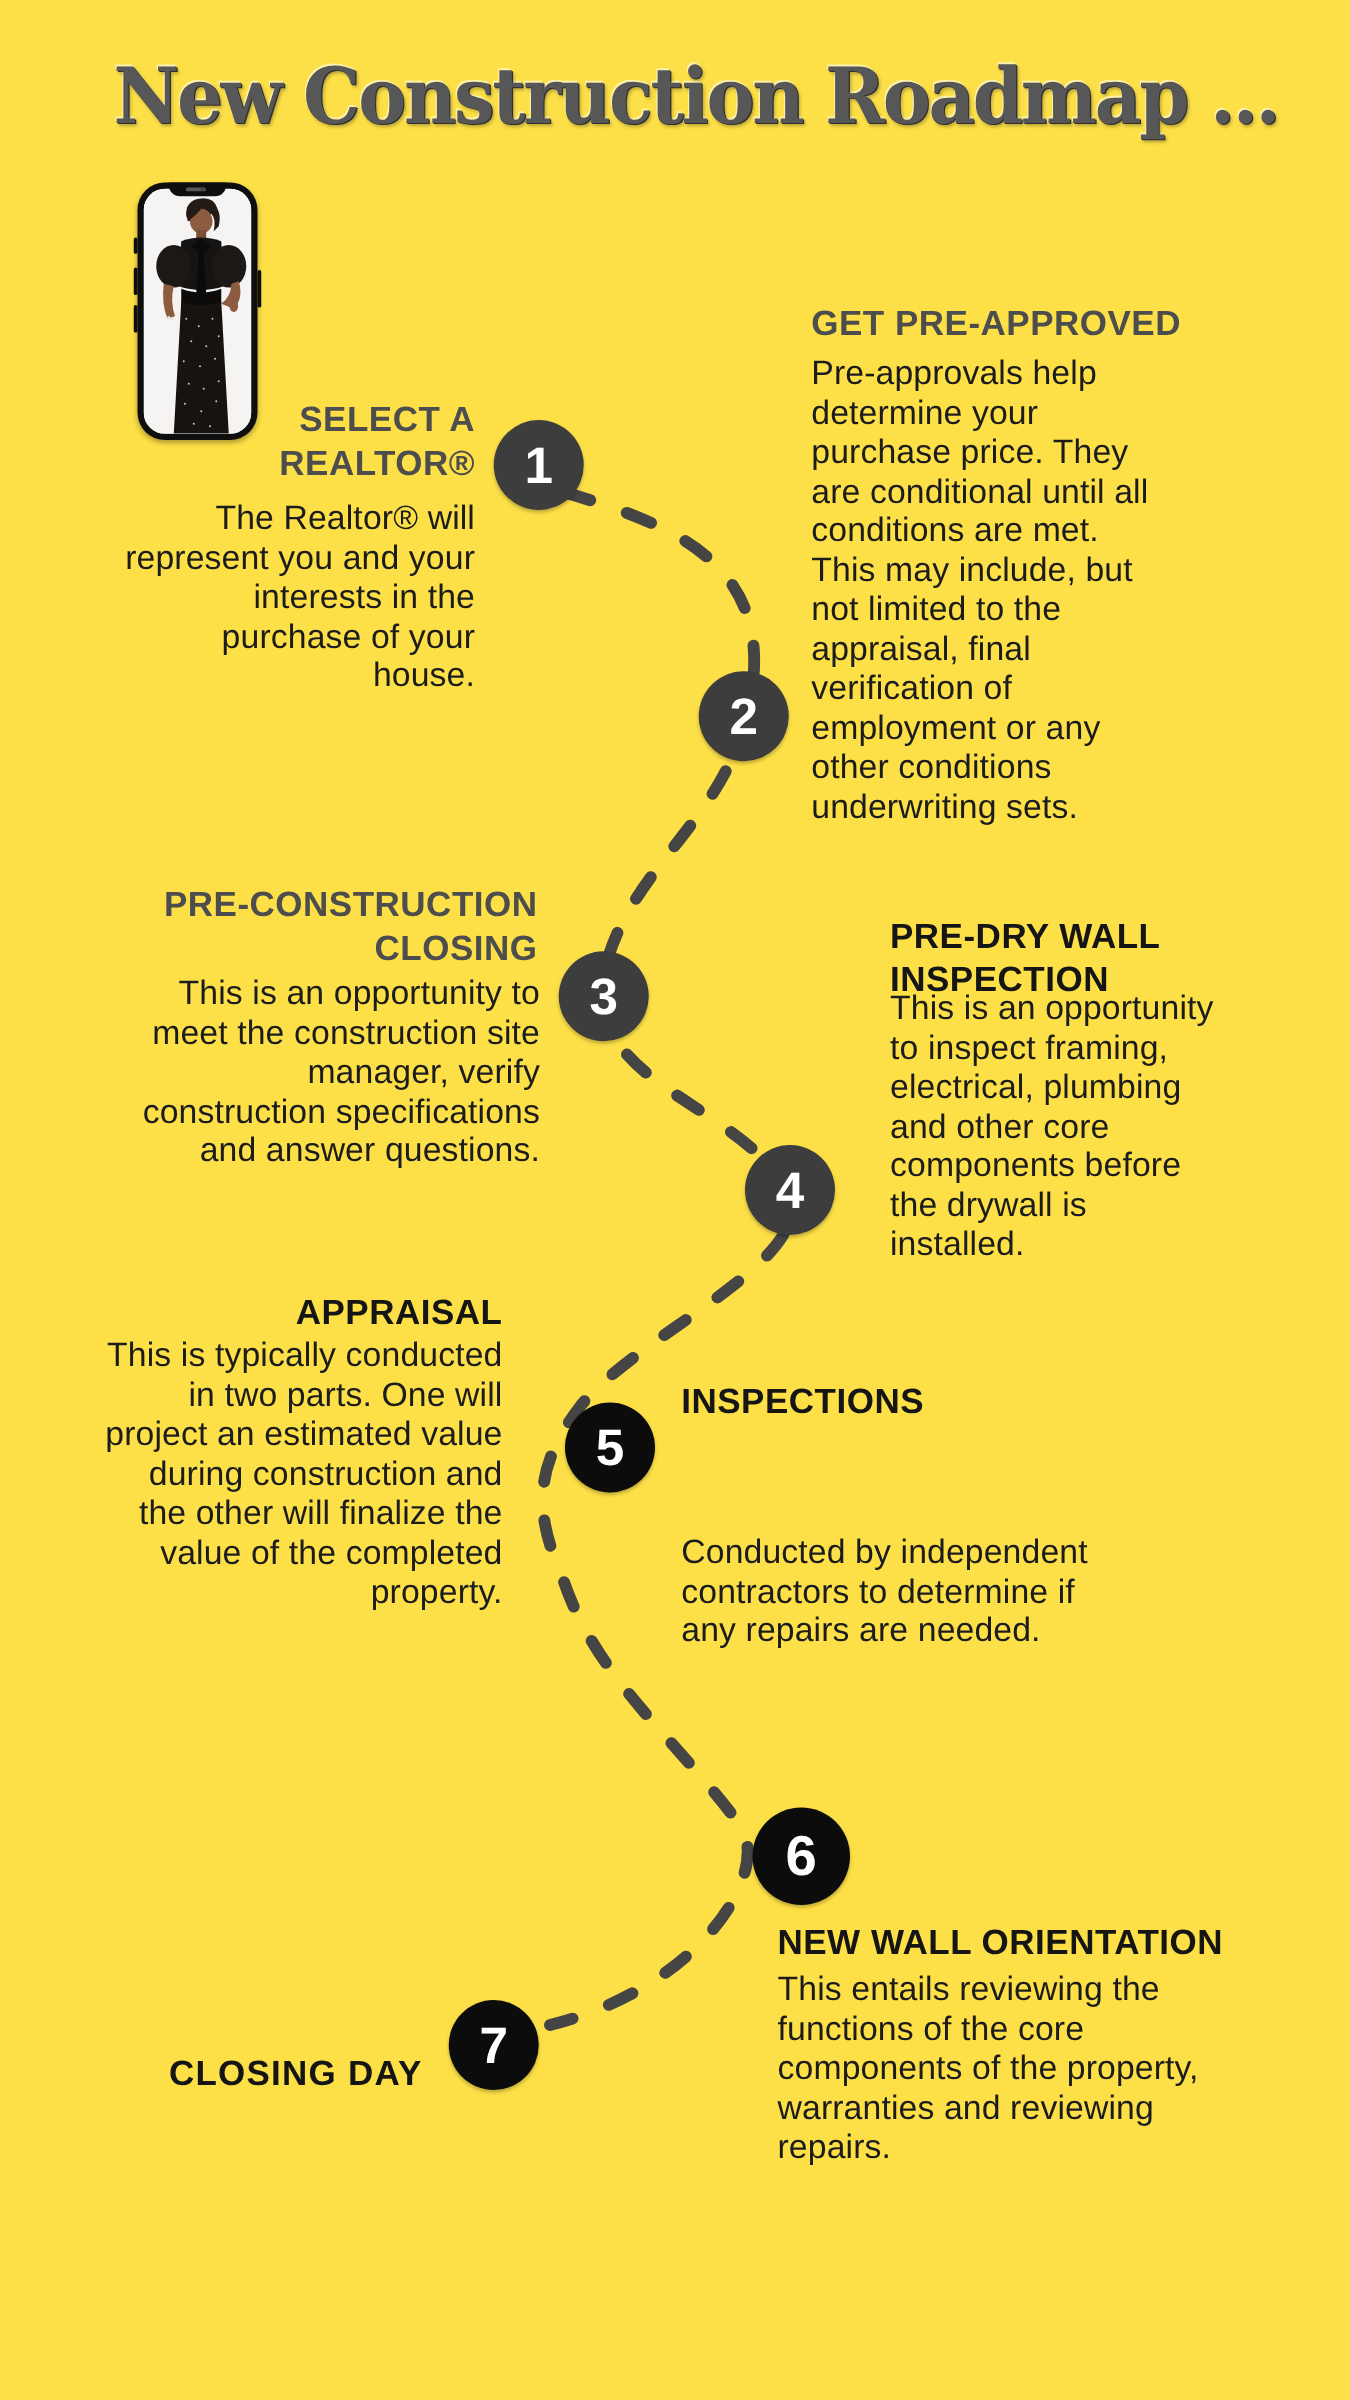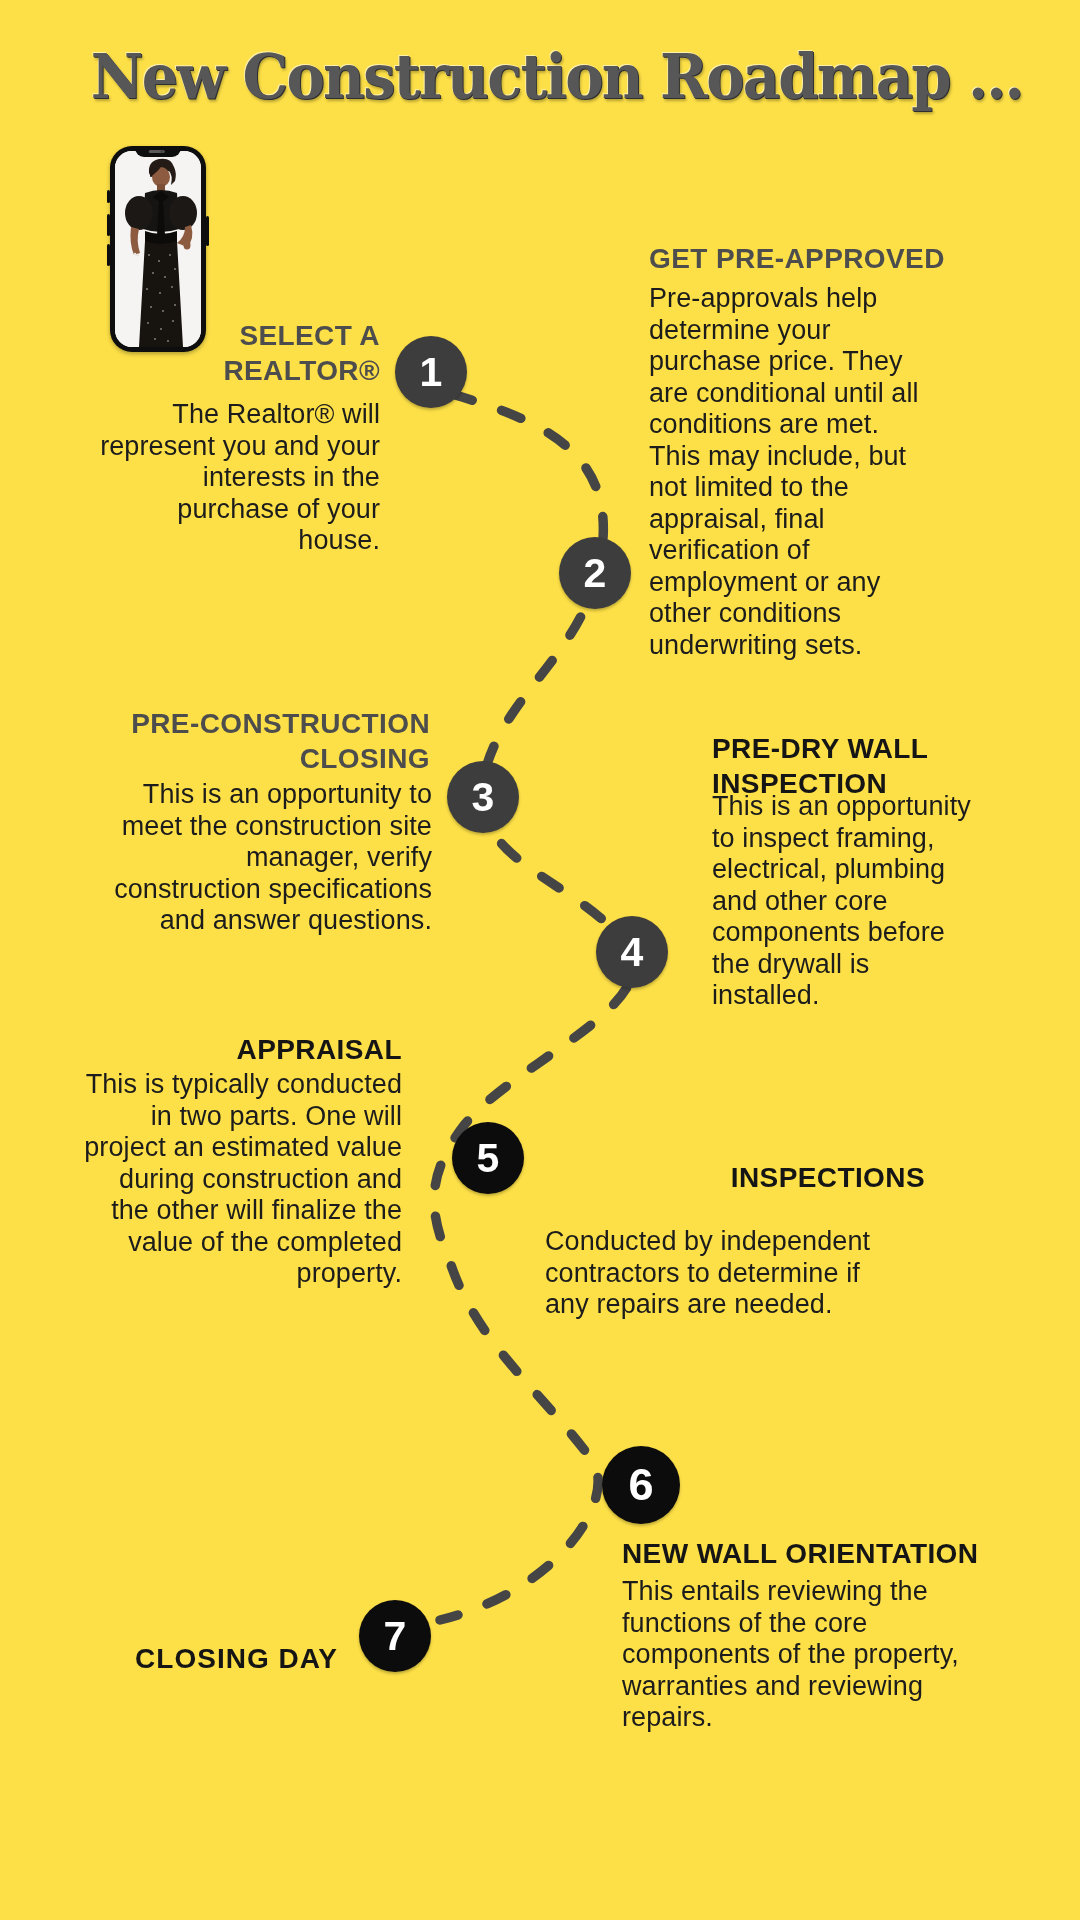--- a/index.html
+++ b/index.html
@@ -42,21 +42,21 @@
   .b1h{right:700px;top:318px;width:320px;}
   .b1b{right:700px;top:399px;width:340px;}
   .b2h{left:649px;top:241px;width:360px;}
   .b2b{left:649px;top:283px;width:330px;}
   .b3h{right:650px;top:706px;width:430px;}
   .b3b{right:648px;top:779px;width:400px;}
   .b4h{left:712px;top:731px;width:320px;}
   .b4b{left:712px;top:791px;width:320px;}
   .b5h{right:678px;top:1032px;width:360px;}
   .b5b{right:678px;top:1069px;width:400px;}
-  .b6h{left:545px;top:1160px;width:380px;text-align:right;}
+  .b6h{left:545px;top:1103px;width:380px;}
   .b6b{left:545px;top:1226px;width:380px;}
   .b7h{left:622px;top:1536px;width:410px;}
   .b7b{left:622px;top:1576px;width:405px;}
   .b8h{right:742px;top:1641px;width:310px;letter-spacing:1px;}
 
   
   .phone{position:absolute;left:110px;top:146px;width:96px;height:206px;z-index:2;
          background:#0e0e0e;border-radius:22px;box-shadow:0 2px 4px rgba(0,0,0,0.3);}
   .phone .btn{position:absolute;background:#0e0e0e;border-radius:2px;}
   .btn-s1{left:-3px;top:44px;width:3px;height:13px;}

